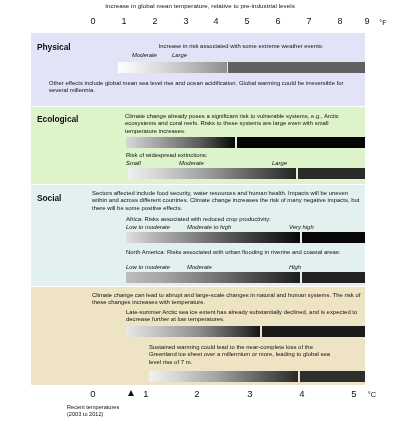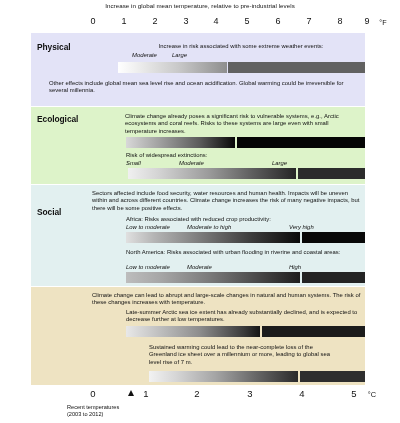--- a/index.html
+++ b/index.html
@@ -117,21 +117,21 @@
     <div class="lab" style="left:148px;top:52.5px;">Moderate</div>
     <div class="lab" style="left:241px;top:52.5px;">Large</div>
 
     <div class="bar" style="left:97px;top:61px;width:237px;">
       <div class="seg" style="left:0;width:71%;background:linear-gradient(to right,#f0f0f0 0%,#d4d4d4 18%,#9b9b9b 48%,#5e5e5e 74%,#252525 100%);"></div>
       <div class="seg" style="left:71.8%;width:28.2%;background:#2b2b2b;"></div>
     </div>
   </div>
 
   <div class="panel" style="top:185px;height:101px;background:#e2f0f0;">
-    <div class="cat" style="top:8px;margin-top:14px;">Social</div>
+    <div class="cat" style="top:8px;">Social</div>
 
     <div class="note" style="left:61px;top:5px;width:268px;">Sectors affected include food security, water resources and human health. Impacts will be uneven within and across different countries. Climate change increases the risk of many negative impacts, but there will be some positive effects.</div>
 
     <div class="note" style="left:95px;top:31px;width:235px;">Africa: Risks associated with reduced crop productivity:</div>
 
     <div class="lab" style="left:95px;top:38.5px;">Low to moderate</div>
     <div class="lab" style="left:156px;top:38.5px;">Moderate to high</div>
     <div class="lab" style="left:258px;top:38.5px;">Very high</div>
 
     <div class="bar" style="left:95px;top:47px;width:239px;">

